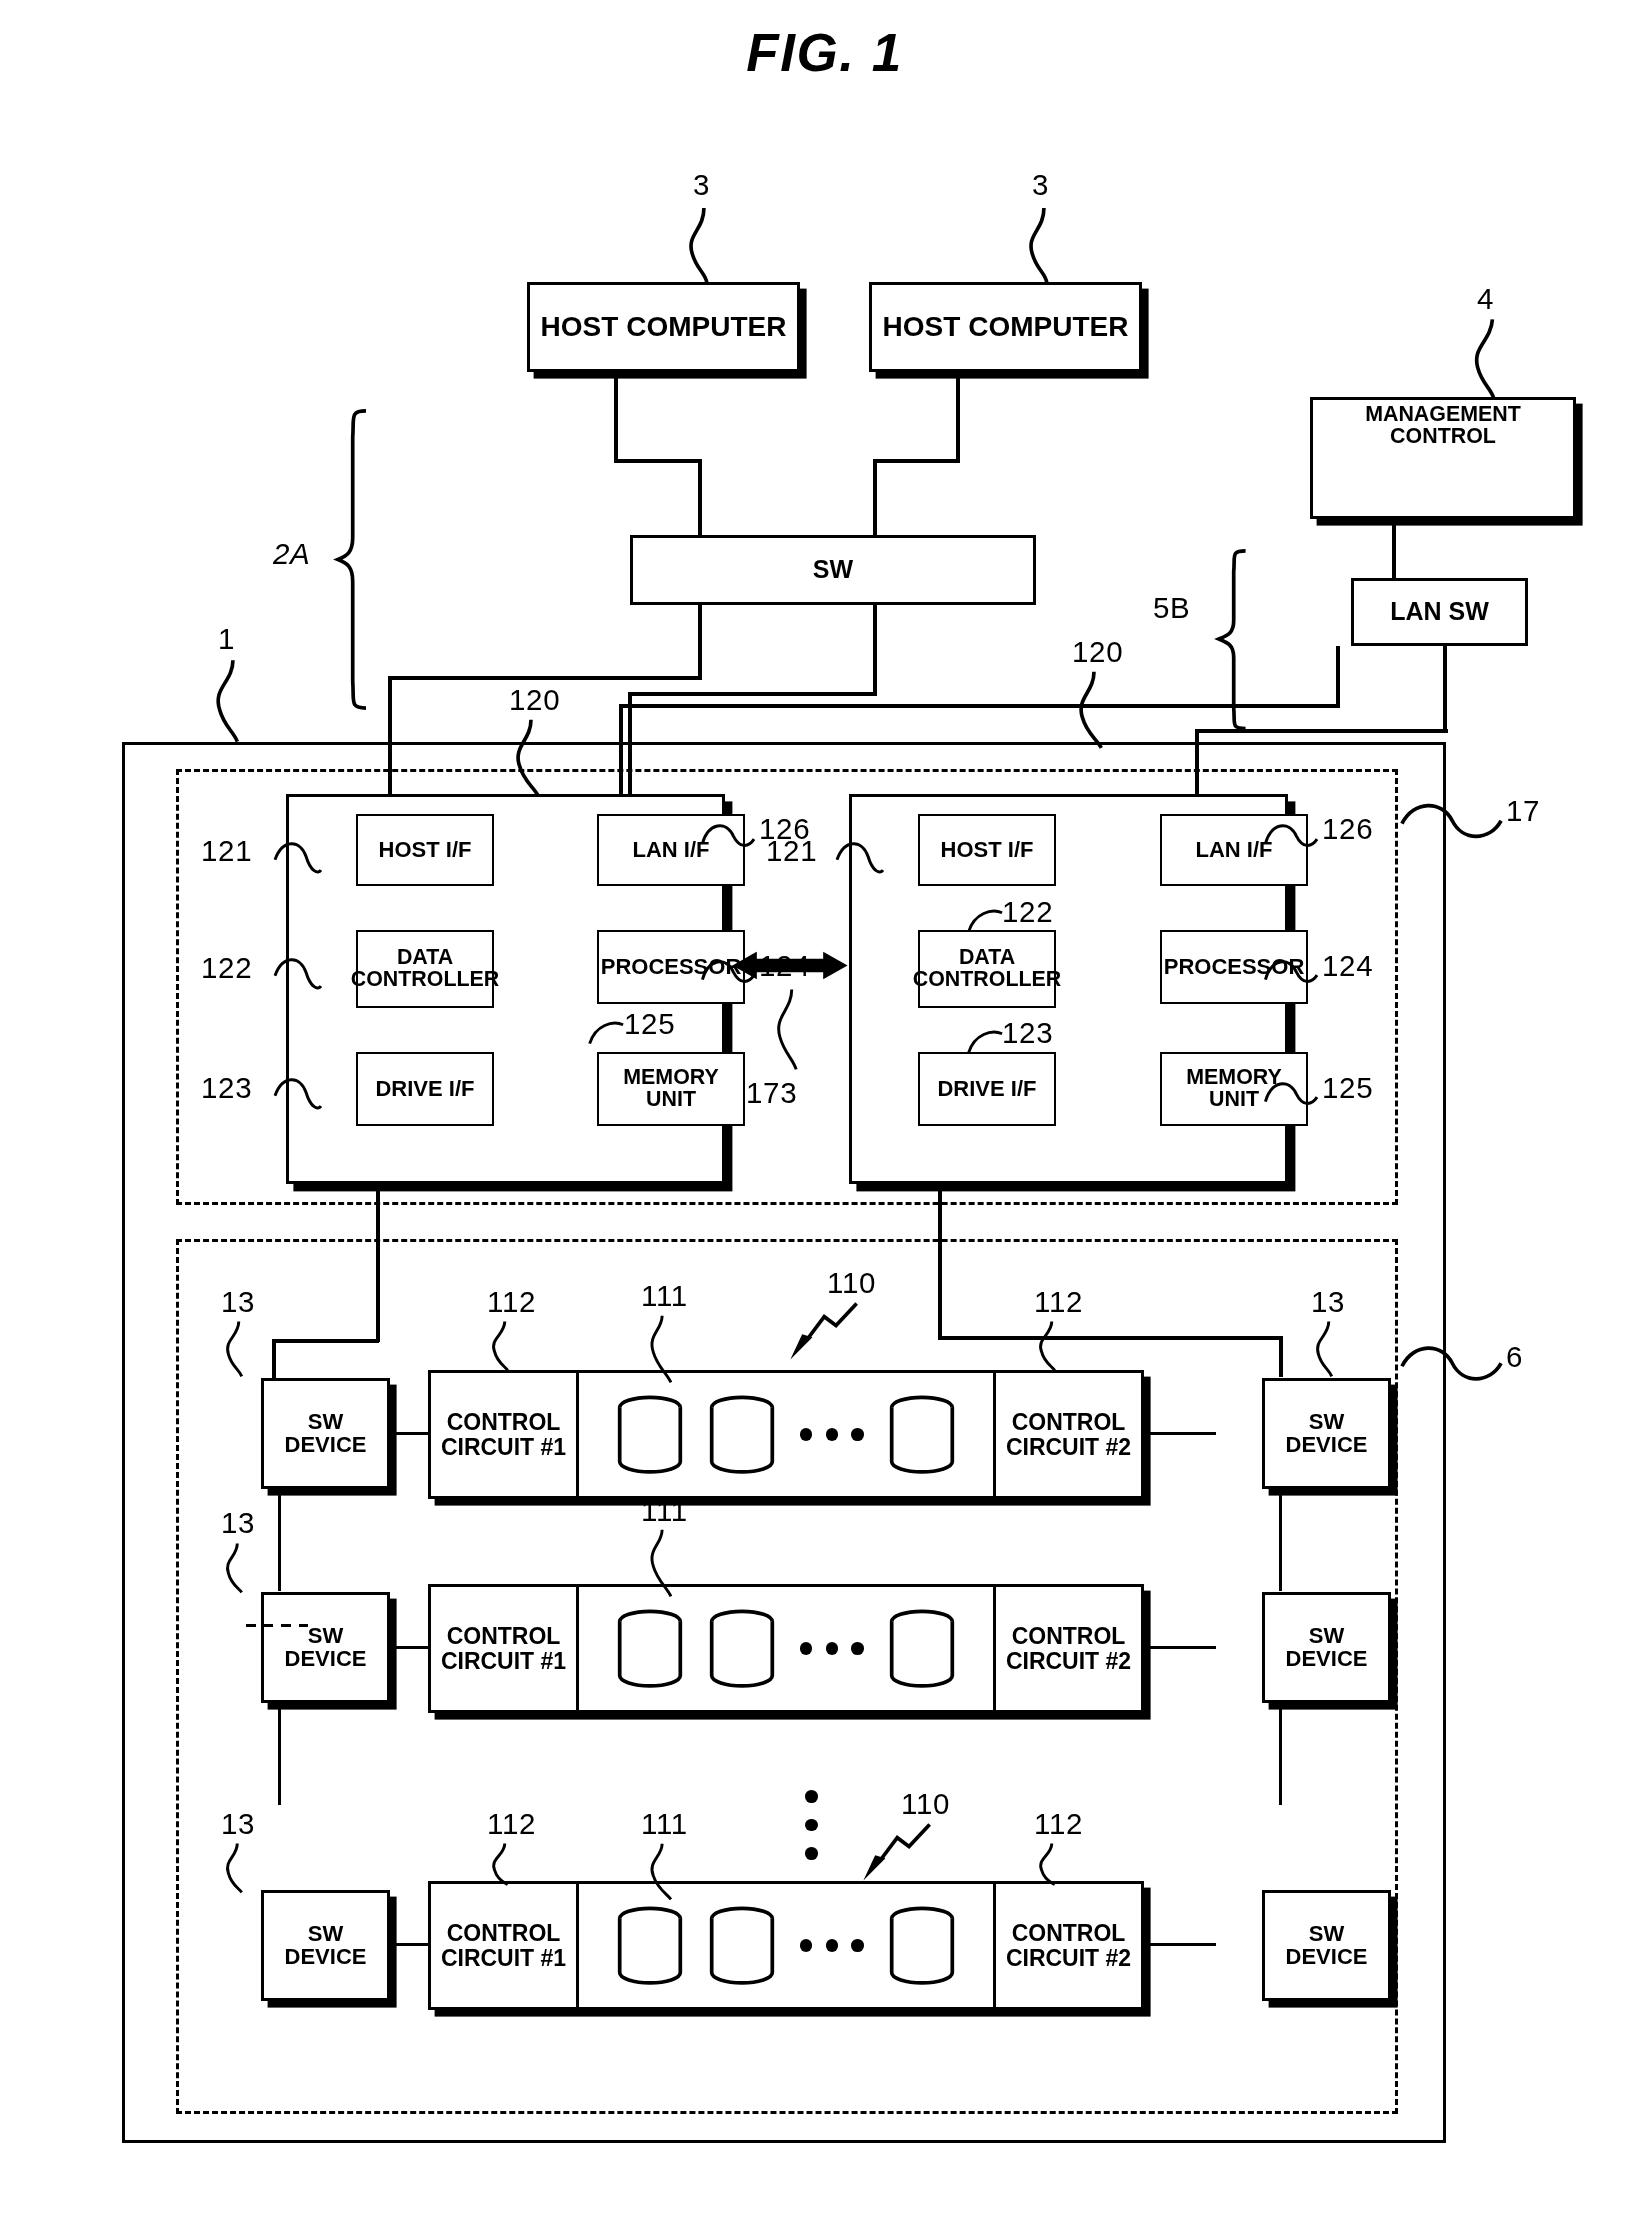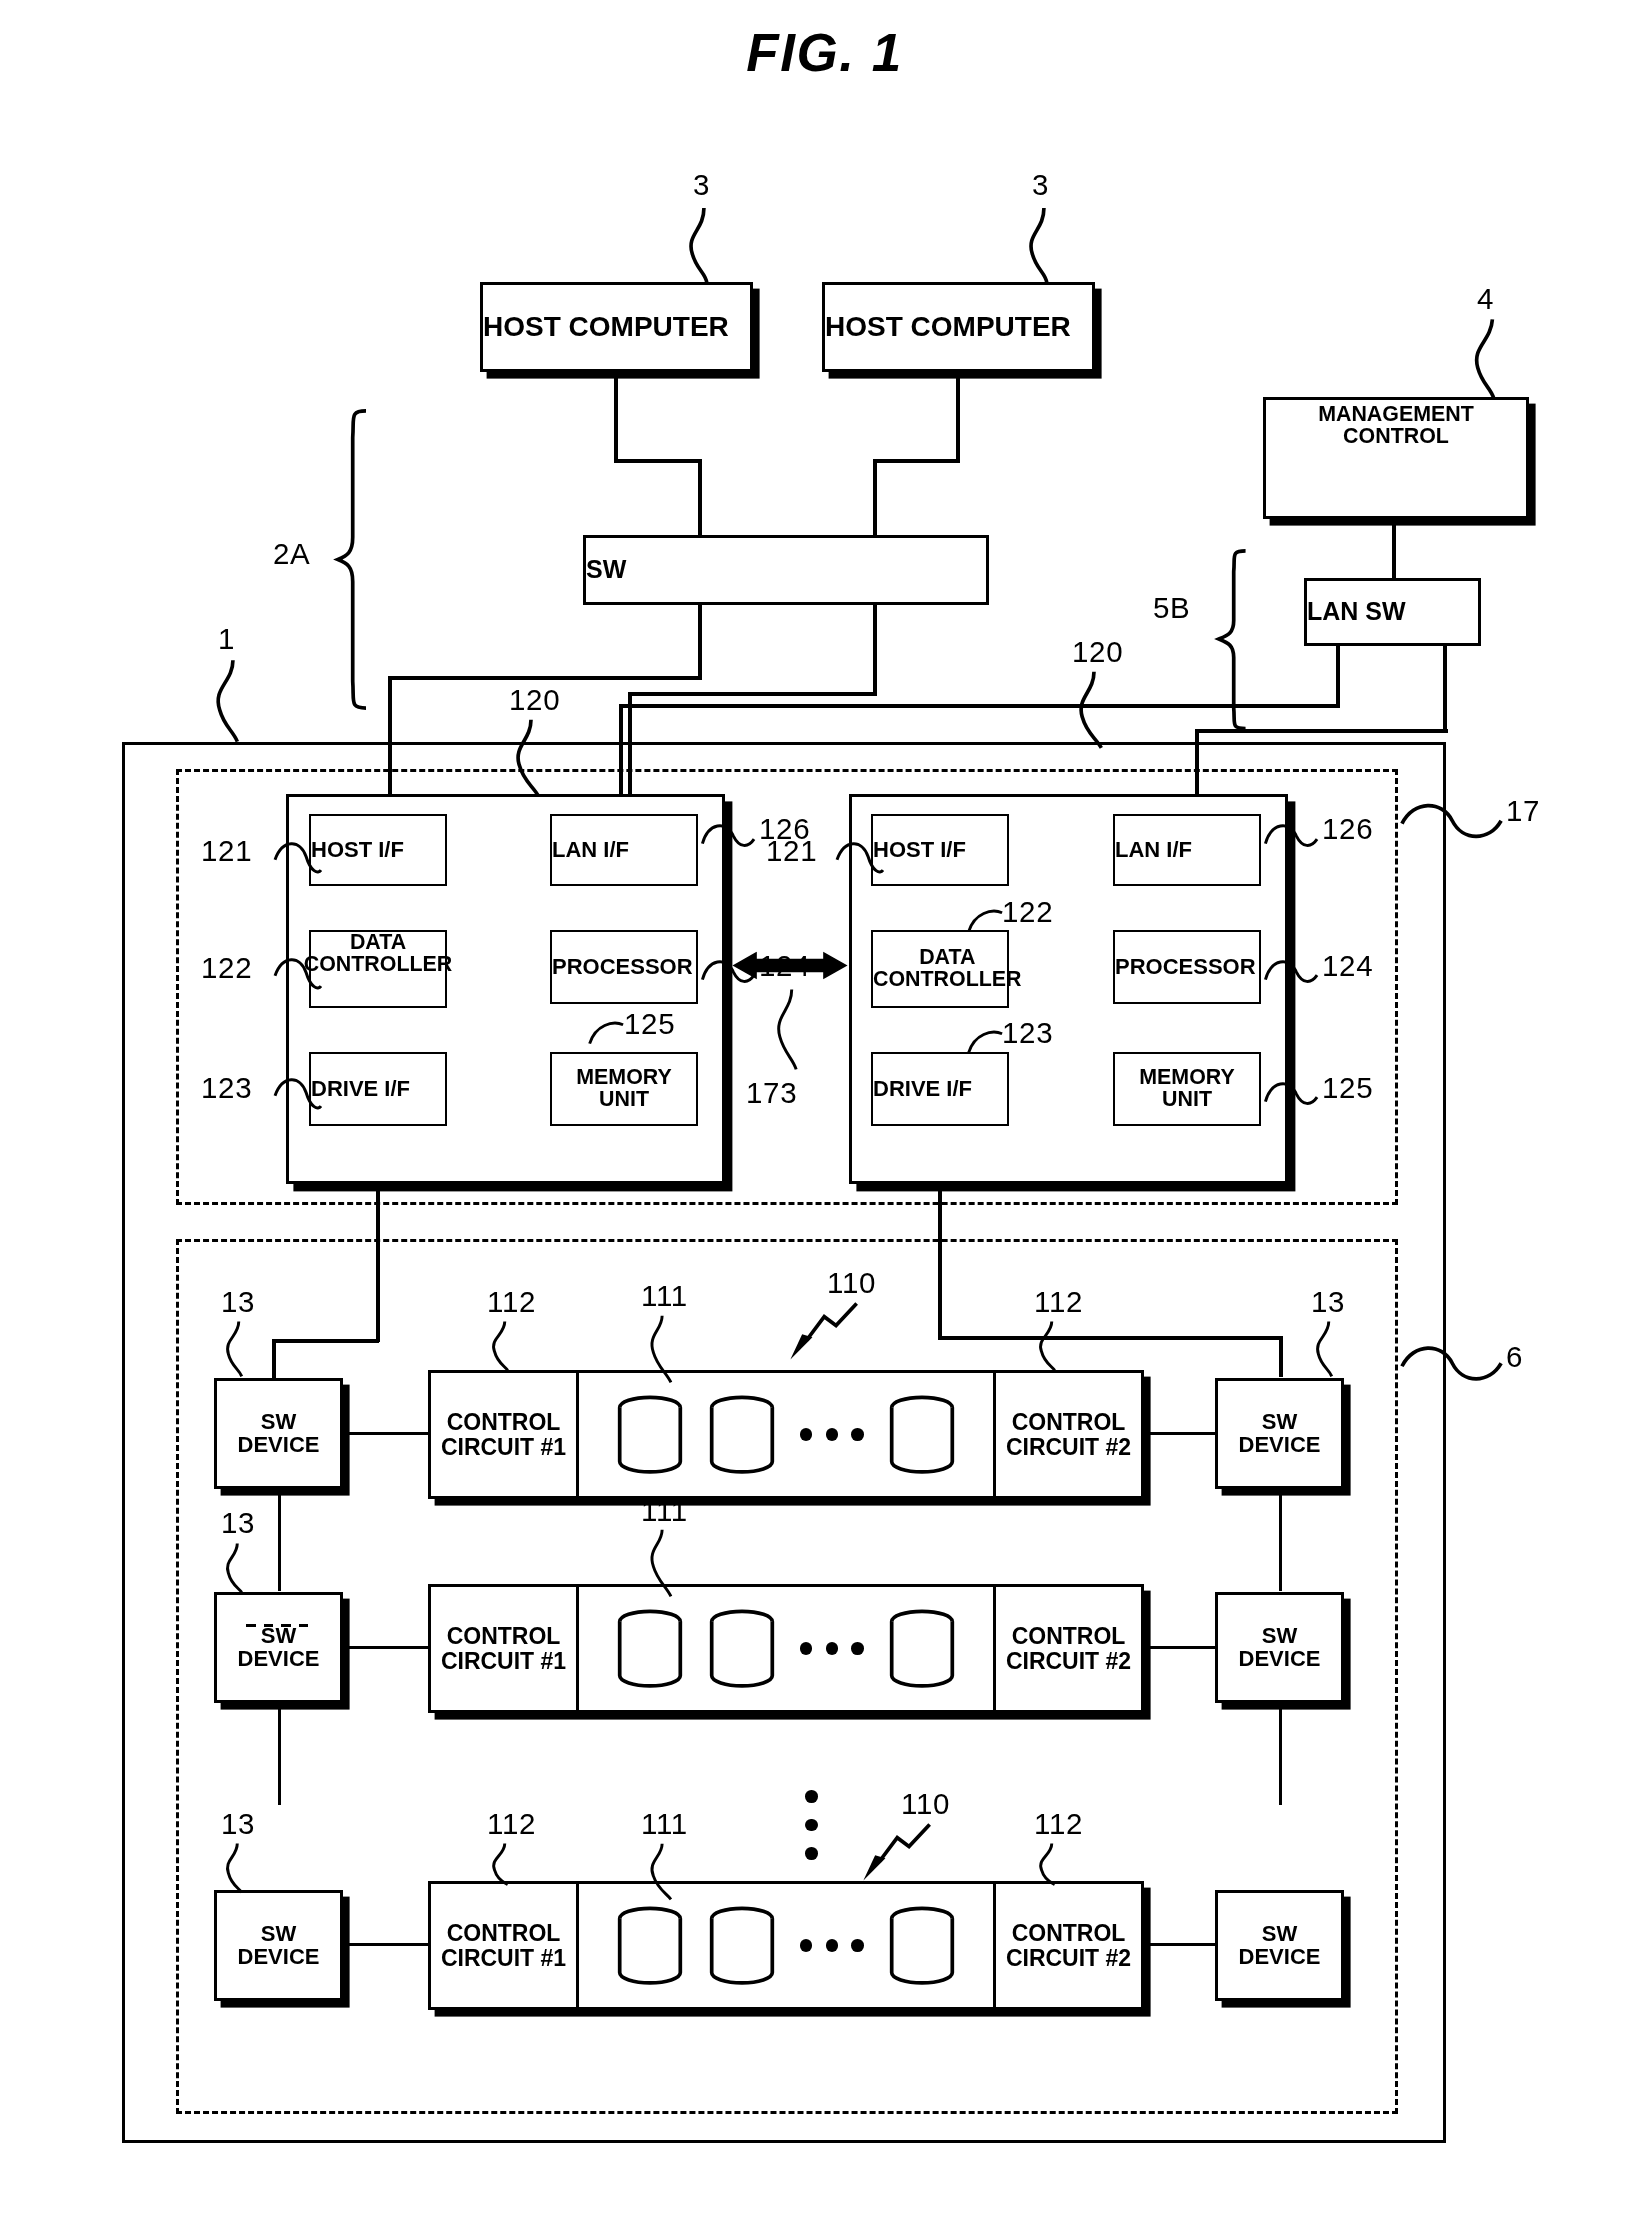--- a/index.html
+++ b/index.html
@@ -8,22 +8,22 @@
 
   
   #fig-title{
     position:absolute;left:0;top:22px;width:100%;text-align:center;
     font-size:53px;font-style:italic;font-weight:bold;letter-spacing:1.5px;
     font-family:"Liberation Sans", sans-serif;
   }
 
   
   .box{position:absolute;box-sizing:border-box;border:3px solid #000;background:#fff;
-       display:flex;align-items:center;justify-content:flex-start;text-align:center;
-       font-weight:bold;line-height:1.02;z-index:6;}
+       display:flex;align-items:center;justify-content:center;text-align:center;
+       font-weight:bold;line-height:1.02;z-index:6;margin-left:47px;}
   
   .box.shadow{box-shadow:6.6px 6.6px 0 0 #000;}
   .box.thin{border-width:2.2px;}
 
   
   .ln{position:absolute;background:#000;z-index:3;}
   .ln.h{height:3.7px;}
   .ln.v{width:3.7px;}
   .ln.hthin{height:3px;}
   .ln.vthin{width:3px;}
@@ -142,21 +142,21 @@
 <div class="ln v" style="left:628px;top:692px;height:139px;"></div>
 
 <div class="ln v" style="left:1336px;top:646px;height:61px;"></div>
 <div class="ln h" style="left:619px;top:704px;width:721px;"></div>
 <div class="ln v" style="left:619px;top:704px;height:127px;"></div>
 
 <div class="ln v" style="left:1443px;top:646px;height:87px;"></div>
 <div class="ln h" style="left:1195px;top:729px;width:253px;"></div>
 <div class="ln v" style="left:1195px;top:729px;height:101px;"></div>
 
-<div class="ref" style="left:273px;top:537px;">2A</div>
+<div class="ref" style="left:273px;top:537px;font-style:italic;">2A</div>
 <div class="brace" style="left:332px;top:408px;">
   <svg width="37" height="303" viewBox="0 0 50 410">
     <path d="M46 4 C 24 4, 30 12, 28 40 L 28 175 C 28 196, 20 200, 8 205 C 20 210, 28 214, 28 235 L 28 370 C 30 398, 24 406, 46 406" fill="none" stroke="#000" stroke-width="5"></path>
   </svg>
 </div>
 
 <div class="ref" style="left:1153px;top:591px;">5B</div>
 <div class="brace" style="left:1213px;top:548px;">
   <svg width="37" height="185" viewBox="0 0 50 250">
     <path d="M44 4 C 24 4, 30 10, 28 32 L 28 98 C 28 115, 20 118, 8 123 C 20 128, 28 131, 28 148 L 28 216 C 30 238, 24 244, 44 244" fill="none" stroke="#000" stroke-width="5"></path>

